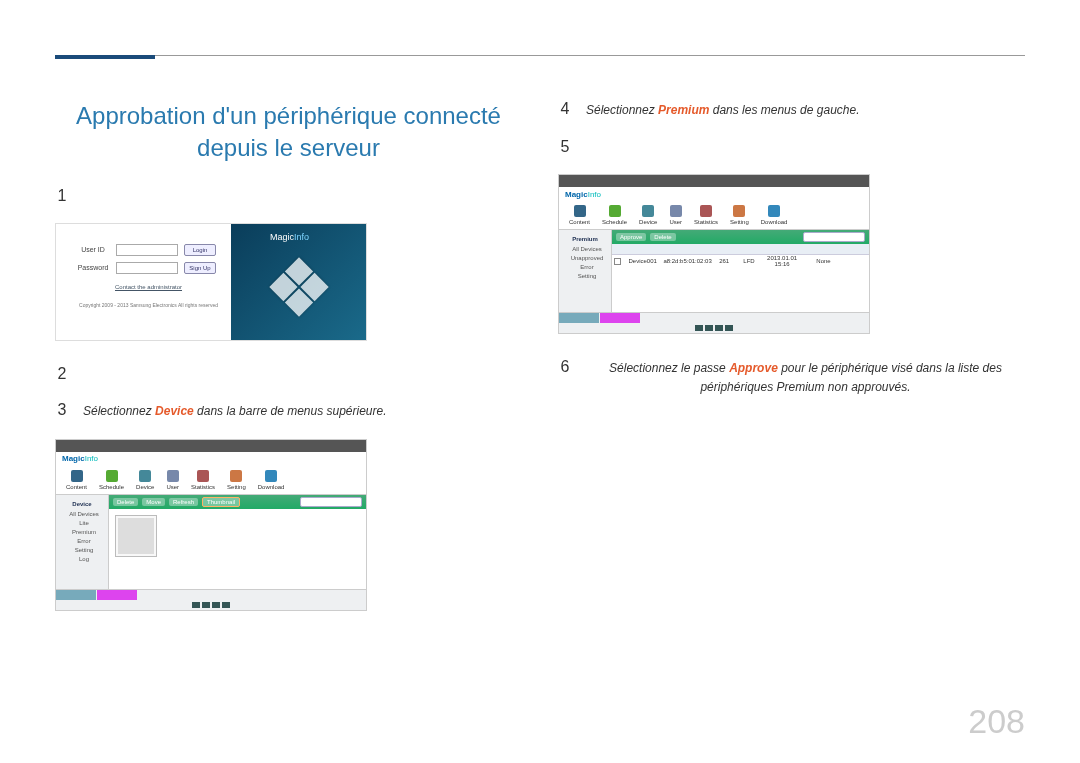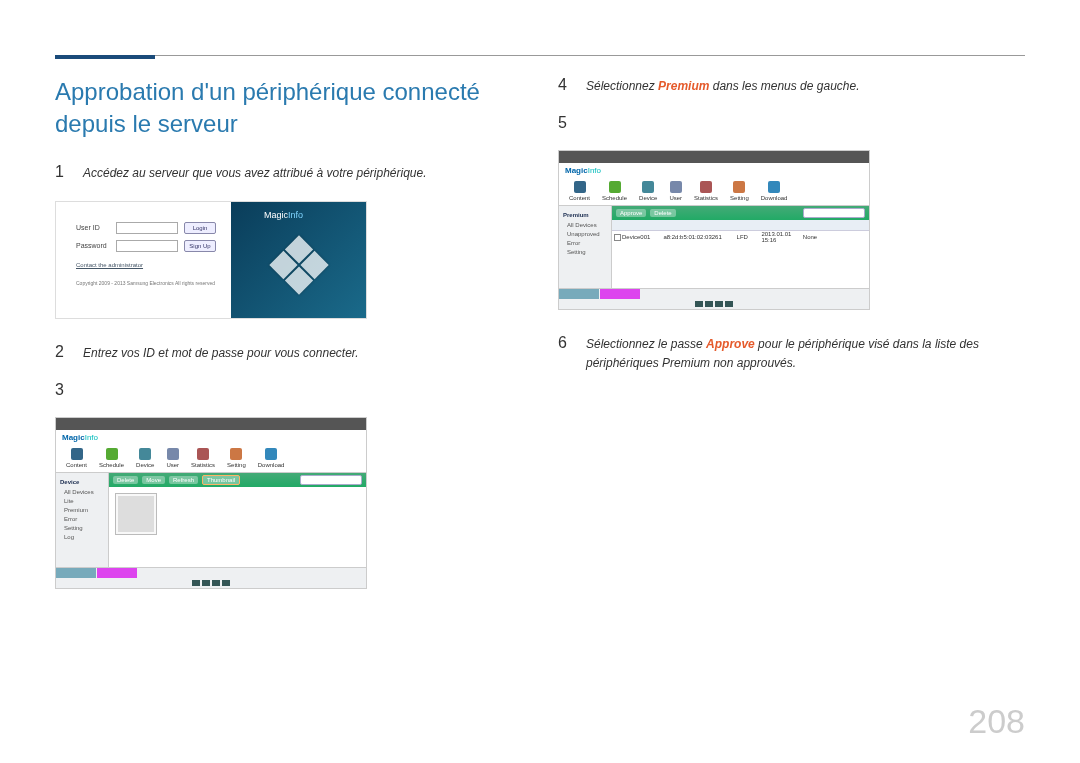--- a/index.html
+++ b/index.html
@@ -27,21 +27,22 @@
       position: absolute;
       top: -1px;
       left: 0;
       width: 100px;
       height: 4px;
       background: #1a4b7a;
     }
     .columns {
       display: flex;
       gap: 36px;
-      margin-top: 20px;
+      margin-top: 44px;
+      text-align: center;
     }
     .col {
       flex: 1;
       min-width: 0;
     }
     h1.title {
       color: #2a7aaf;
       font-size: 24px;
       font-weight: 400;
       margin: 0 0 22px 0;
@@ -104,21 +105,21 @@
     .shot-login .copy {
       font-size: 5px; color: #777; margin-top: 12px;
     }
     .shot-login .right {
       width: 135px;
       background: linear-gradient(135deg, #0a3d5a, #1a6a8a);
       position: relative;
       display: flex; align-items: center; justify-content: center;
     }
     .shot-login .brand {
-      position: absolute; top: 8px; left: 10px; color: #fff; font-size: 9px; padding-left: 23px;
+      position: absolute; top: 8px; left: 16px; color: #fff; font-size: 9px; padding-left: 23px;
     }
     .shot-login .brand b { color: #7fd4ff; font-weight: 400; }
     .shot-login .diamond {
       width: 42px; height: 42px;
       display: grid; grid-template-columns: 1fr 1fr; grid-template-rows: 1fr 1fr;
       gap: 2px;
       transform: rotate(45deg);
       margin-top: 10px;
     }
     .shot-login .diamond div {
@@ -237,21 +238,20 @@
     <div class="header-accent"></div>
   </div>
 
   <div class="columns">
 
     <div class="col">
       <h1 class="title">Approbation d'un périphérique connecté depuis le serveur</h1>
 
       <div class="step">
         <div class="step-num">1</div>
-        <div class="step-text">Accédez au serveur que vous avez attribué à votre périphérique.</div>
       </div>
 
       <div class="screenshot">
         <div class="shot-login">
           <div class="left">
             <div class="row">
               <span class="lab">User ID</span>
               <span class="inp"></span>
               <span class="btn">Login</span>
             </div>
@@ -272,25 +272,27 @@
                 <div></div>
                 <div></div>
                 <div></div>
             </div>
           </div>
         </div>
       </div>
 
       <div class="step">
         <div class="step-num">2</div>
-        <div class="step-text">Entrez vos ID et mot de passe pour vous connecter.</div>
       </div>
 
       <div class="step">
         <div class="step-num">3</div>
+        <div class="step-text">
+          <span>Sélectionnez </span><span class="hl-red">Device</span><span> dans la barre de menus supérieure.</span>
+        </div>
       </div>
 
       <div class="screenshot">
         <div class="shot-app">
           <div class="topbar"></div>
           <div class="brandrow">
             <span>Magic</span>
               <span class="info">Info</span>
           </div>
           <div class="iconbar">

